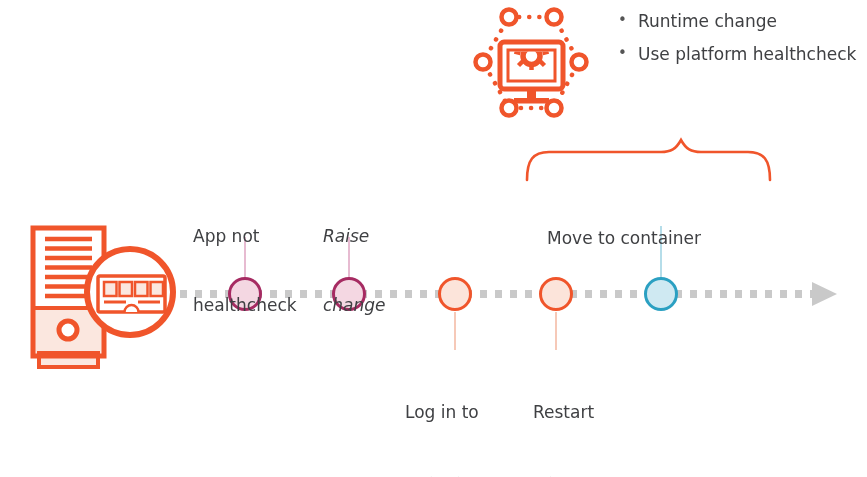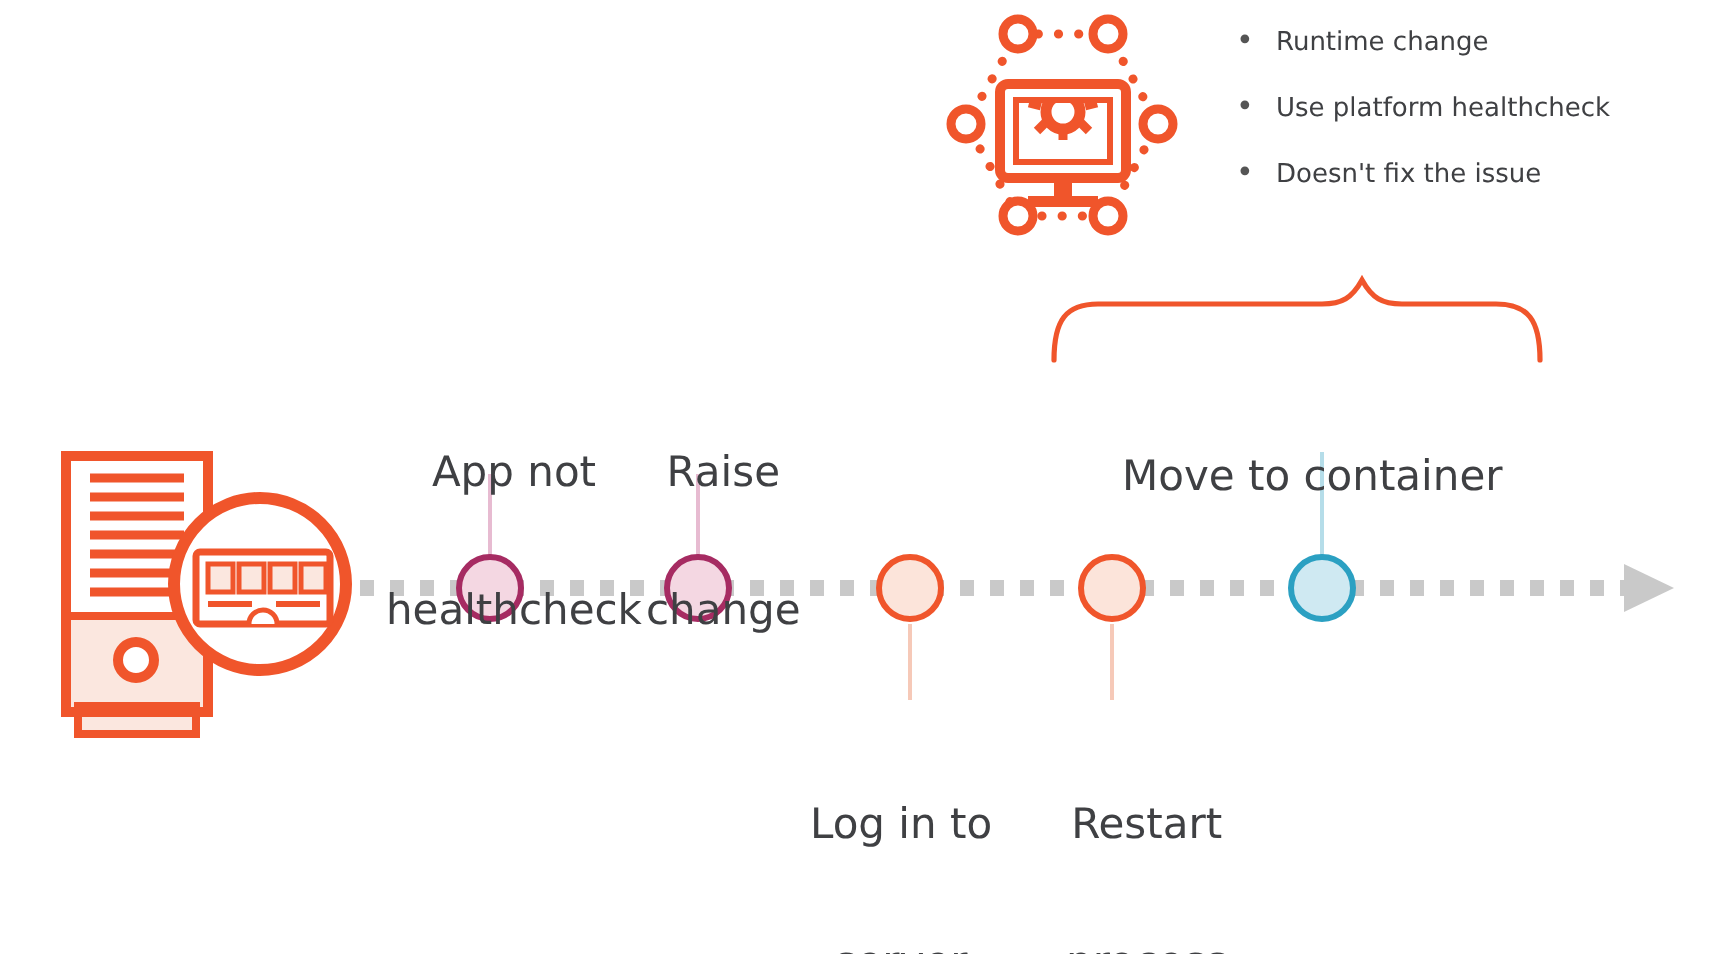--- a/index.html
+++ b/index.html
@@ -29,30 +29,30 @@
   .dot.d3{left:539px;top:277px;}
   .dot.d4{left:644px;top:277px;}
 
   .conn{position:absolute;width:2px;}
   .conn.c0{left:244px;top:237px;height:41px;background:#e7bbd1;}
   .conn.c1{left:348px;top:237px;height:41px;background:#e7bbd1;}
   .conn.c2{left:454px;top:312px;height:38px;background:#f6c9b8;}
   .conn.c3{left:555px;top:312px;height:38px;background:#f6c9b8;}
   .conn.c4{left:660px;top:226px;height:52px;background:#b5dde9;}
 
-  .ev-label{position:absolute;font-size:21px;line-height:23px;white-space:pre;text-align:center;}
+  .ev-label{position:absolute;font-size:17px;line-height:23px;white-space:pre;}
   .ev-label.l0{left:193px;top:179px;}
-  .ev-label.l1{left:323px;top:179px;}
+  .ev-label.l1{left:323px;top:179px;font-style:italic;}
   .ev-label.l2{left:405px;top:355px;}
   .ev-label.l3{left:533px;top:355px;}
-  .ev-label.l4{left:561px;top:181px;}
+  .ev-label.l4{left:547px;top:181px;}
 
   
   .bullets{position:absolute;left:608px;top:12px;margin:0;padding:0 0 0 18px;list-style:none;}
-  .bullets li{position:relative;font-size:13px;line-height:19px;margin-bottom:14px;padding-left:12px;}
+  .bullets li{position:relative;font-size:17px;line-height:19px;margin-bottom:14px;padding-left:12px;}
   .bullets li::before{content:"\2022";position:absolute;left:-8px;top:-1px;color:#555;font-size:15px;}
 
   .brace-svg{position:absolute;left:523px;top:136px;}
   .hex-svg{position:absolute;left:468px;top:0px;}
   .server-svg{position:absolute;left:25px;top:220px;}
 </style>
 </head>
 <body>
 
 <div class="canvas">
@@ -123,21 +123,20 @@
         </g>
       </g>
       <rect x="59" y="89" width="9" height="9" fill="#F0552B"></rect>
       <rect x="46" y="98" width="35" height="5.5" fill="#F0552B"></rect>
     </g>
   </svg>
 
   <ul class="bullets">
     <li>Runtime change</li>
     <li>Use platform healthcheck</li>
-    <li>Doesn't fix the issue</li>
   </ul>
 
   <svg class="brace-svg" width="252" height="48" viewBox="0 0 252 48">
     <path d="M4,44 C4,24 10,16 26,16 L138,16 C148,16 153,13 158,4 C163,13 168,16 178,16 L225,16 C241,16 247,24 247,44" fill="none" stroke="#F0552B" stroke-width="2.6" stroke-linecap="round"></path>
   </svg>
 
   <div class="tl-line"></div>
   <div class="tl-arrow"></div>
 
   <div class="conn c0"></div>

